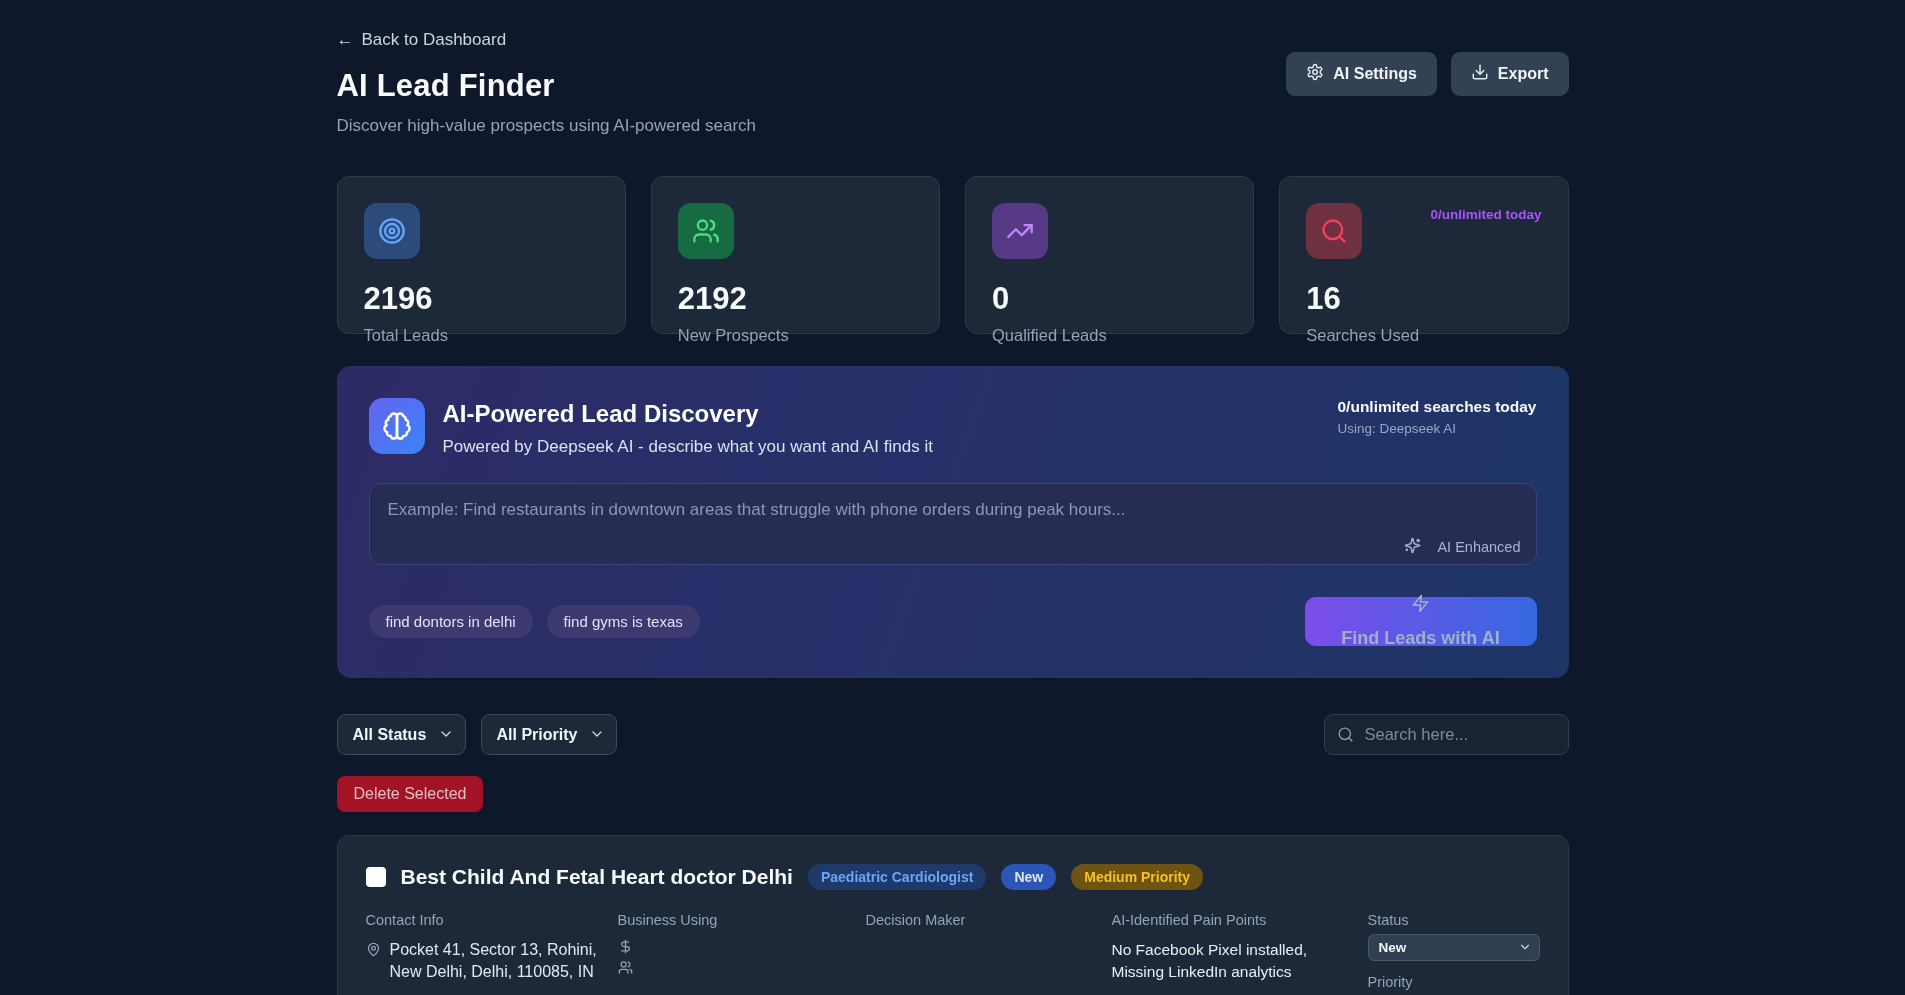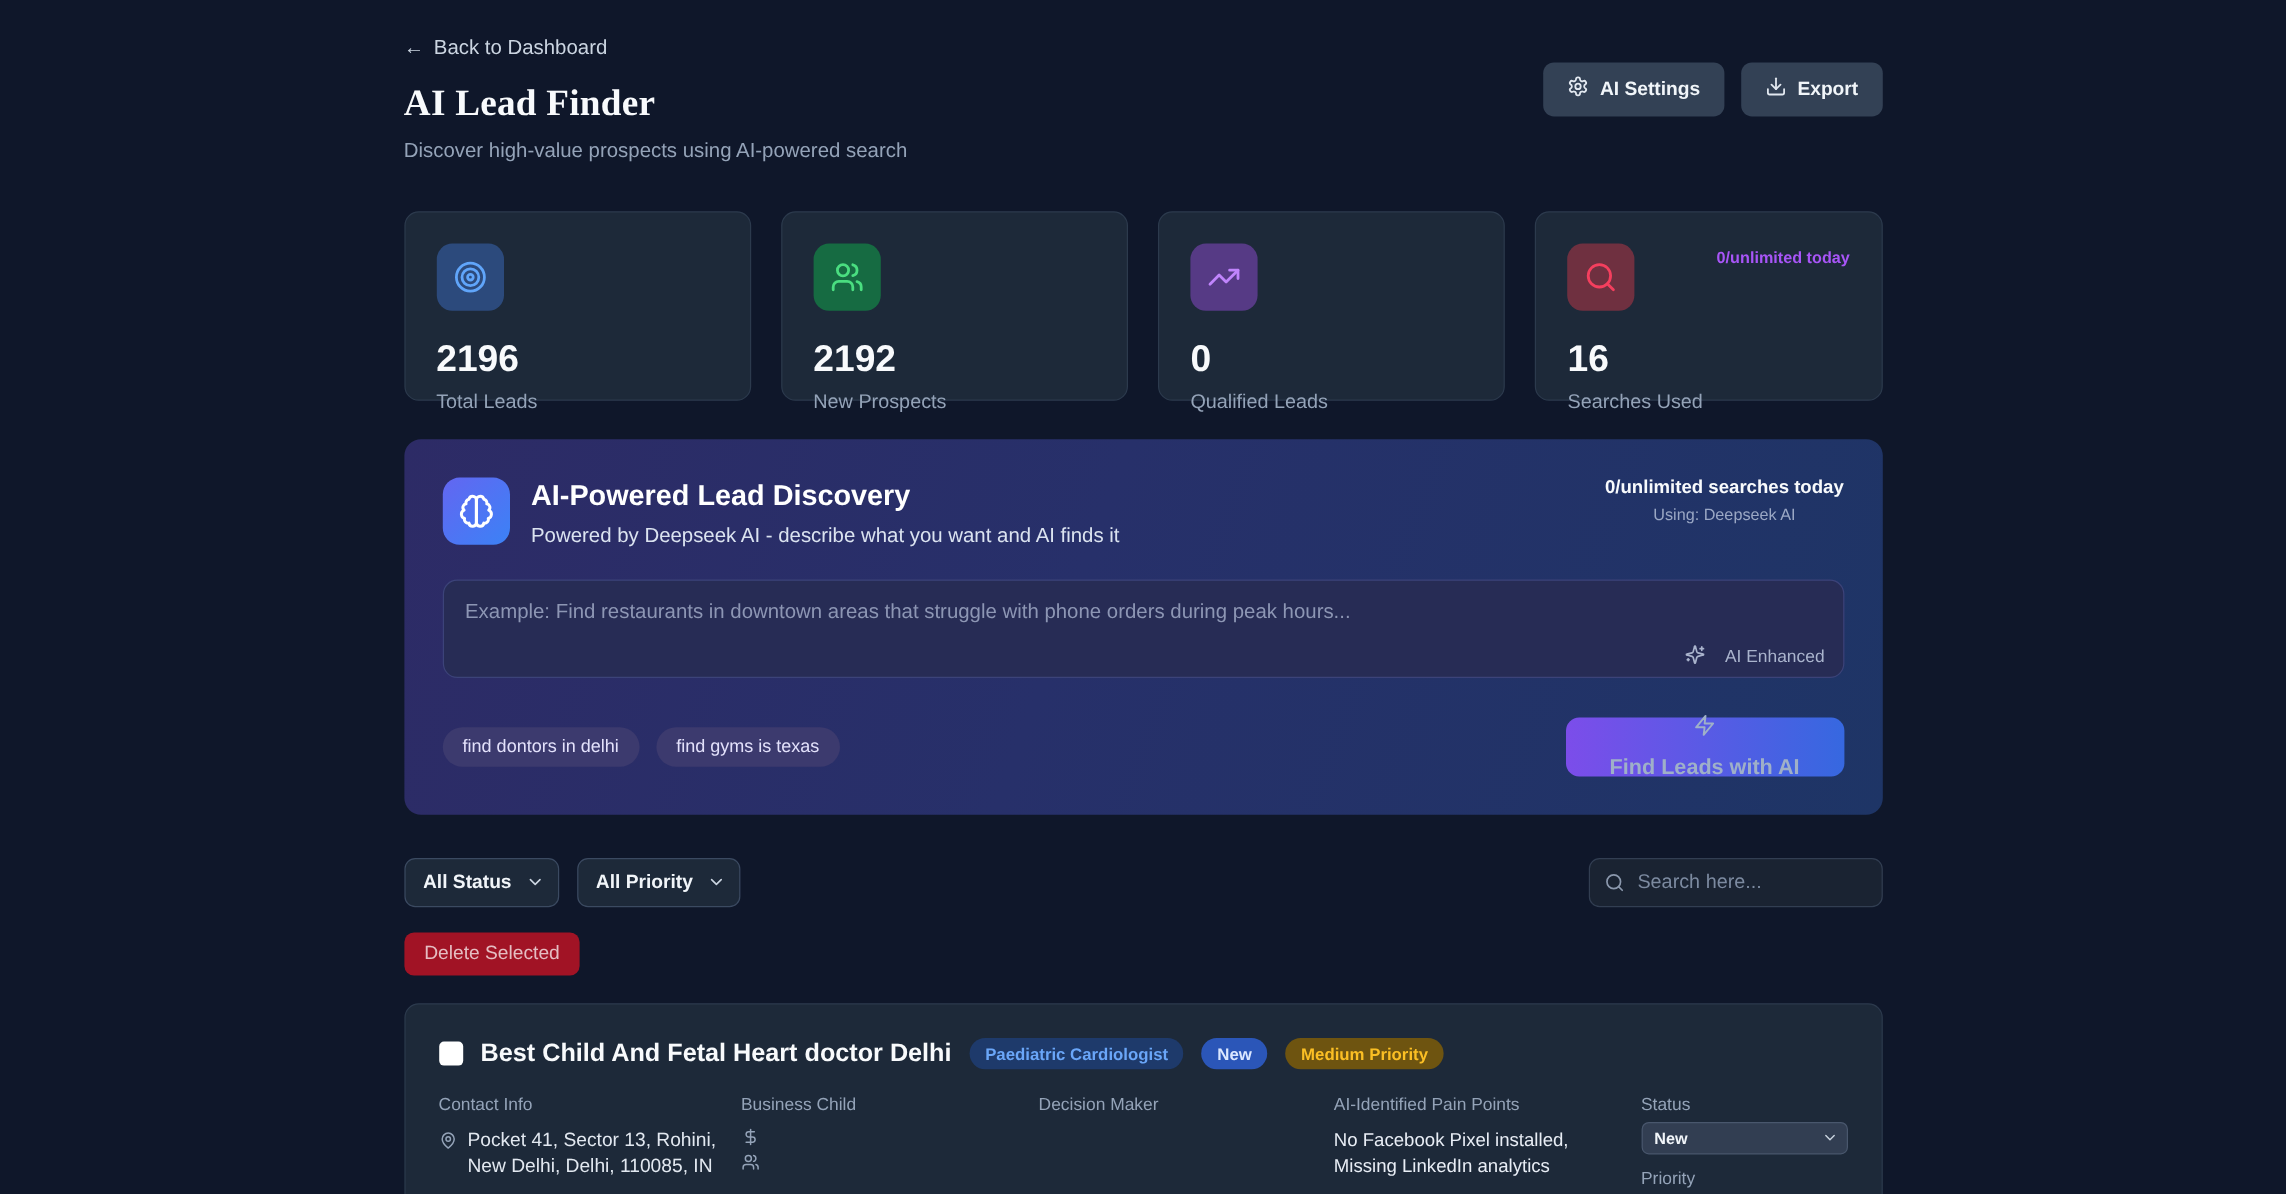--- a/index.html
+++ b/index.html
@@ -7,21 +7,21 @@
   body {
     background:#0f172a;
     font-family:"Liberation Sans","DejaVu Sans",sans-serif;
     color:#e2e8f0;
   }
   .container { width:1232px; margin:0 auto; padding-top:30px; }
 
   
   .topbar { display:flex; justify-content:space-between; align-items:flex-start; }
   .back-link { display:flex; align-items:center; gap:8px; color:#cbd5e1; font-size:17px; cursor:pointer; }
-  .page-title { color:#f8fafc; font-size:31px; font-weight:700; margin-top:18px; letter-spacing:.2px;font-family:Liberation Serif, serif; }
+  .page-title { color:#f8fafc; font-size:31px; font-weight:700; margin-top:18px; letter-spacing:.2px; }
   .page-subtitle { color:#94a3b8; font-size:17px; margin-top:12px; }
   .header-actions { display:flex; gap:14px; margin-top:22px; }
   .hbtn {
     display:flex; align-items:center; gap:9px;
     background:#334155; color:#f1f5f9; border:none; cursor:pointer;
     font-family:inherit; font-size:16px; font-weight:700;
     padding:11px 20px; border-radius:9px;
   }
   .hbtn svg { width:18px; height:18px; stroke:#e2e8f0; }
 
@@ -50,21 +50,21 @@
   .disc-head { display:flex; align-items:flex-start; }
   .brain-tile {
     width:56px; height:56px; border-radius:14px; flex:0 0 auto;
     background:linear-gradient(135deg,#6366f1,#3b82f6);
     display:flex; align-items:center; justify-content:center;
   }
   .brain-tile svg { width:30px; height:30px; stroke:#ffffff; }
   .disc-titles { margin-left:18px; flex:1; }
   .disc-title { color:#ffffff; font-size:24px; font-weight:700; margin-top:2px; }
   .disc-sub { color:#dbe3f0; font-size:17px; margin-top:9px; }
-  .disc-usage { text-align:center; }
+  .disc-usage { text-align:left; }
   .usage-main { color:#f8fafc; font-size:15.5px; font-weight:700; }
   .usage-engine { color:#9aa7c4; font-size:13.5px; margin-top:5px; }
 
   .prompt-wrap { position:relative; margin-top:26px; }
   .prompt-input {
     width:100%; height:82px; resize:none;
     background:#272c55; border:1px solid #3c4379; border-radius:12px;
     color:#e2e8f0; font-family:inherit; font-size:17px;
     padding:16px 18px; outline:none;
   }
@@ -333,21 +333,21 @@
           <svg viewBox="0 0 24 24">
               <path d="M20 10c0 6-8 12-8 12s-8-6-8-12a8 8 0 0 1 16 0Z"></path>
               <circle cx="12" cy="10" r="3"></circle>
             </svg>
           <span>Pocket 41, Sector 13, Rohini, New Delhi, Delhi, 110085, IN</span>
         </div>
 
       </div>
 
       <div class="lead-col-business">
-        <div class="col-header">Business Child</div>
+        <div class="col-header">Business Using</div>
         <div class="biz-row">
           <svg viewBox="0 0 24 24">
               <line x1="12" x2="12" y1="2" y2="22"></line>
               <path d="M17 5H9.5a3.5 3.5 0 0 0 0 7h5a3.5 3.5 0 0 1 0 7H6"></path>
             </svg>
         </div>
         <div class="biz-row">
           <svg viewBox="0 0 24 24">
               <path d="M16 21v-2a4 4 0 0 0-4-4H6a4 4 0 0 0-4 4v2"></path>
               <circle cx="9" cy="7" r="4"></circle>

